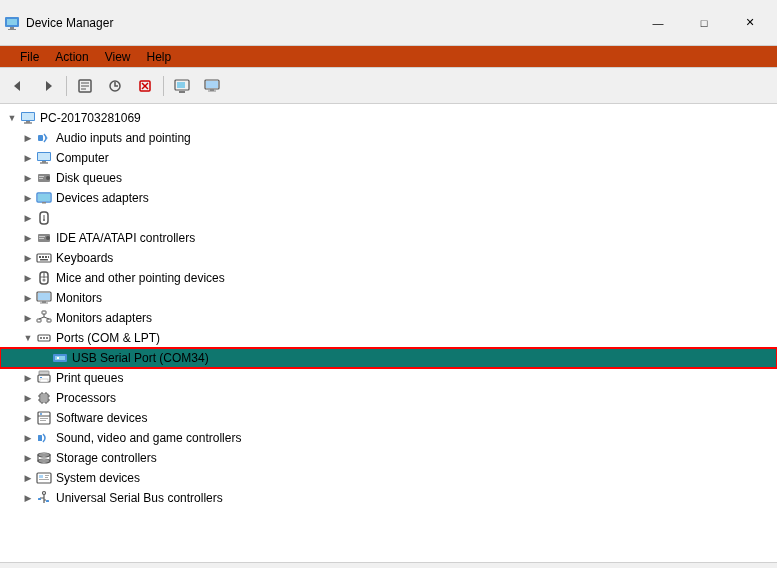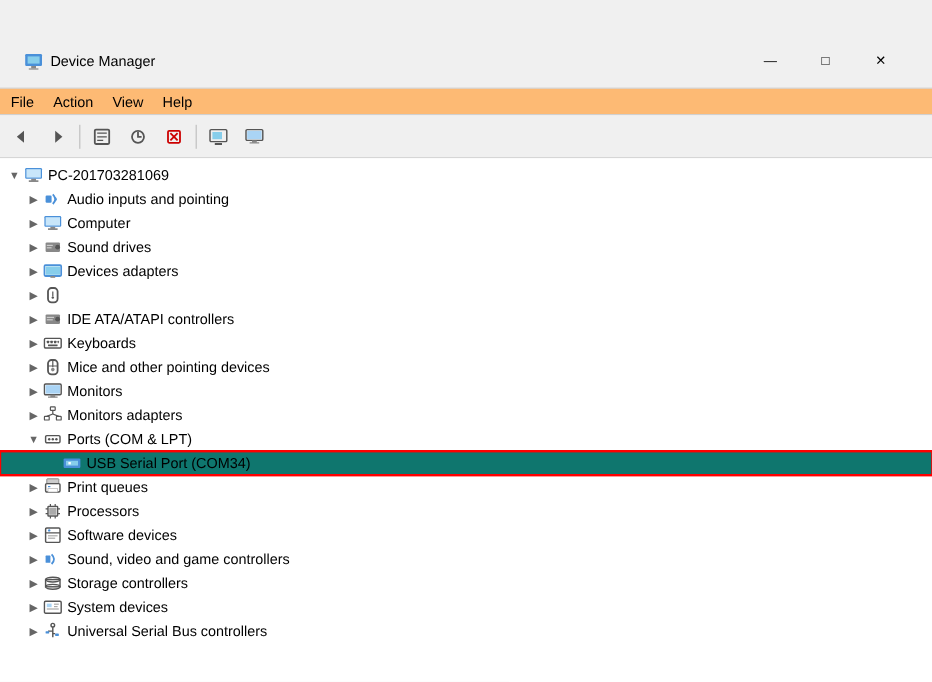--- a/index.html
+++ b/index.html
@@ -11,24 +11,23 @@
       height: 568px;
       overflow: hidden;
     }
 
     
     .title-bar {
       background: #f0f0f0;
       height: 46px;
       display: flex;
       align-items: center;
-      padding: 0 20px;
+      padding: 0 4px;
       border-bottom: 1px solid #d0d0d0;
       justify-content: space-between;
-      margin-top: 28px;
     }
     .title-bar-left {
       display: flex;
       align-items: center;
       gap: 6px;
     }
     .title-bar-title {
       font-size: 12px;
     }
     .title-bar-controls {
@@ -45,23 +44,23 @@
       border: none;
       cursor: pointer;
       font-size: 11px;
     }
 
     
     .menu-bar {
       height: 22px;
       display: flex;
       align-items: center;
-      background: #fdba74;
+      background: #c2410c;
       border-bottom: 1px solid #d0d0d0;
-      padding: 0 1px;
+      padding: 0 12px;
     }
     .menu-item {
       padding: 2px 8px;
       cursor: pointer;
       font-size: 12px;
     }
 
     
     .toolbar {
       height: 36px;
@@ -305,21 +304,21 @@
       <div class="indent" style="width:20px"></div>
       <div class="expander">▶</div>
       <div class="icon">
         <svg viewBox="0 0 16 16">
           <rect x="2" y="4" width="12" height="8" rx="1" fill="#888"></rect>
           <circle cx="12" cy="8" r="2" fill="#555"></circle>
           <rect x="3" y="6" width="5" height="1" fill="#ccc"></rect>
           <rect x="3" y="8" width="4" height="1" fill="#ccc"></rect>
         </svg>
       </div>
-      <span class="label">Sound drives</span>
+      <span class="label">Disk queues</span>
     </div>
 
     <div class="tree-item">
       <div class="indent" style="width:20px"></div>
       <div class="expander">▶</div>
       <div class="icon">
         <svg viewBox="0 0 16 16">
           <rect x="1" y="3" width="14" height="9" rx="1" fill="none" stroke="#4a90d9" stroke-width="1.5"></rect>
           <rect x="2" y="4" width="12" height="7" fill="#87ceeb"></rect>
           <rect x="6" y="12" width="4" height="1.5" fill="#888"></rect>

